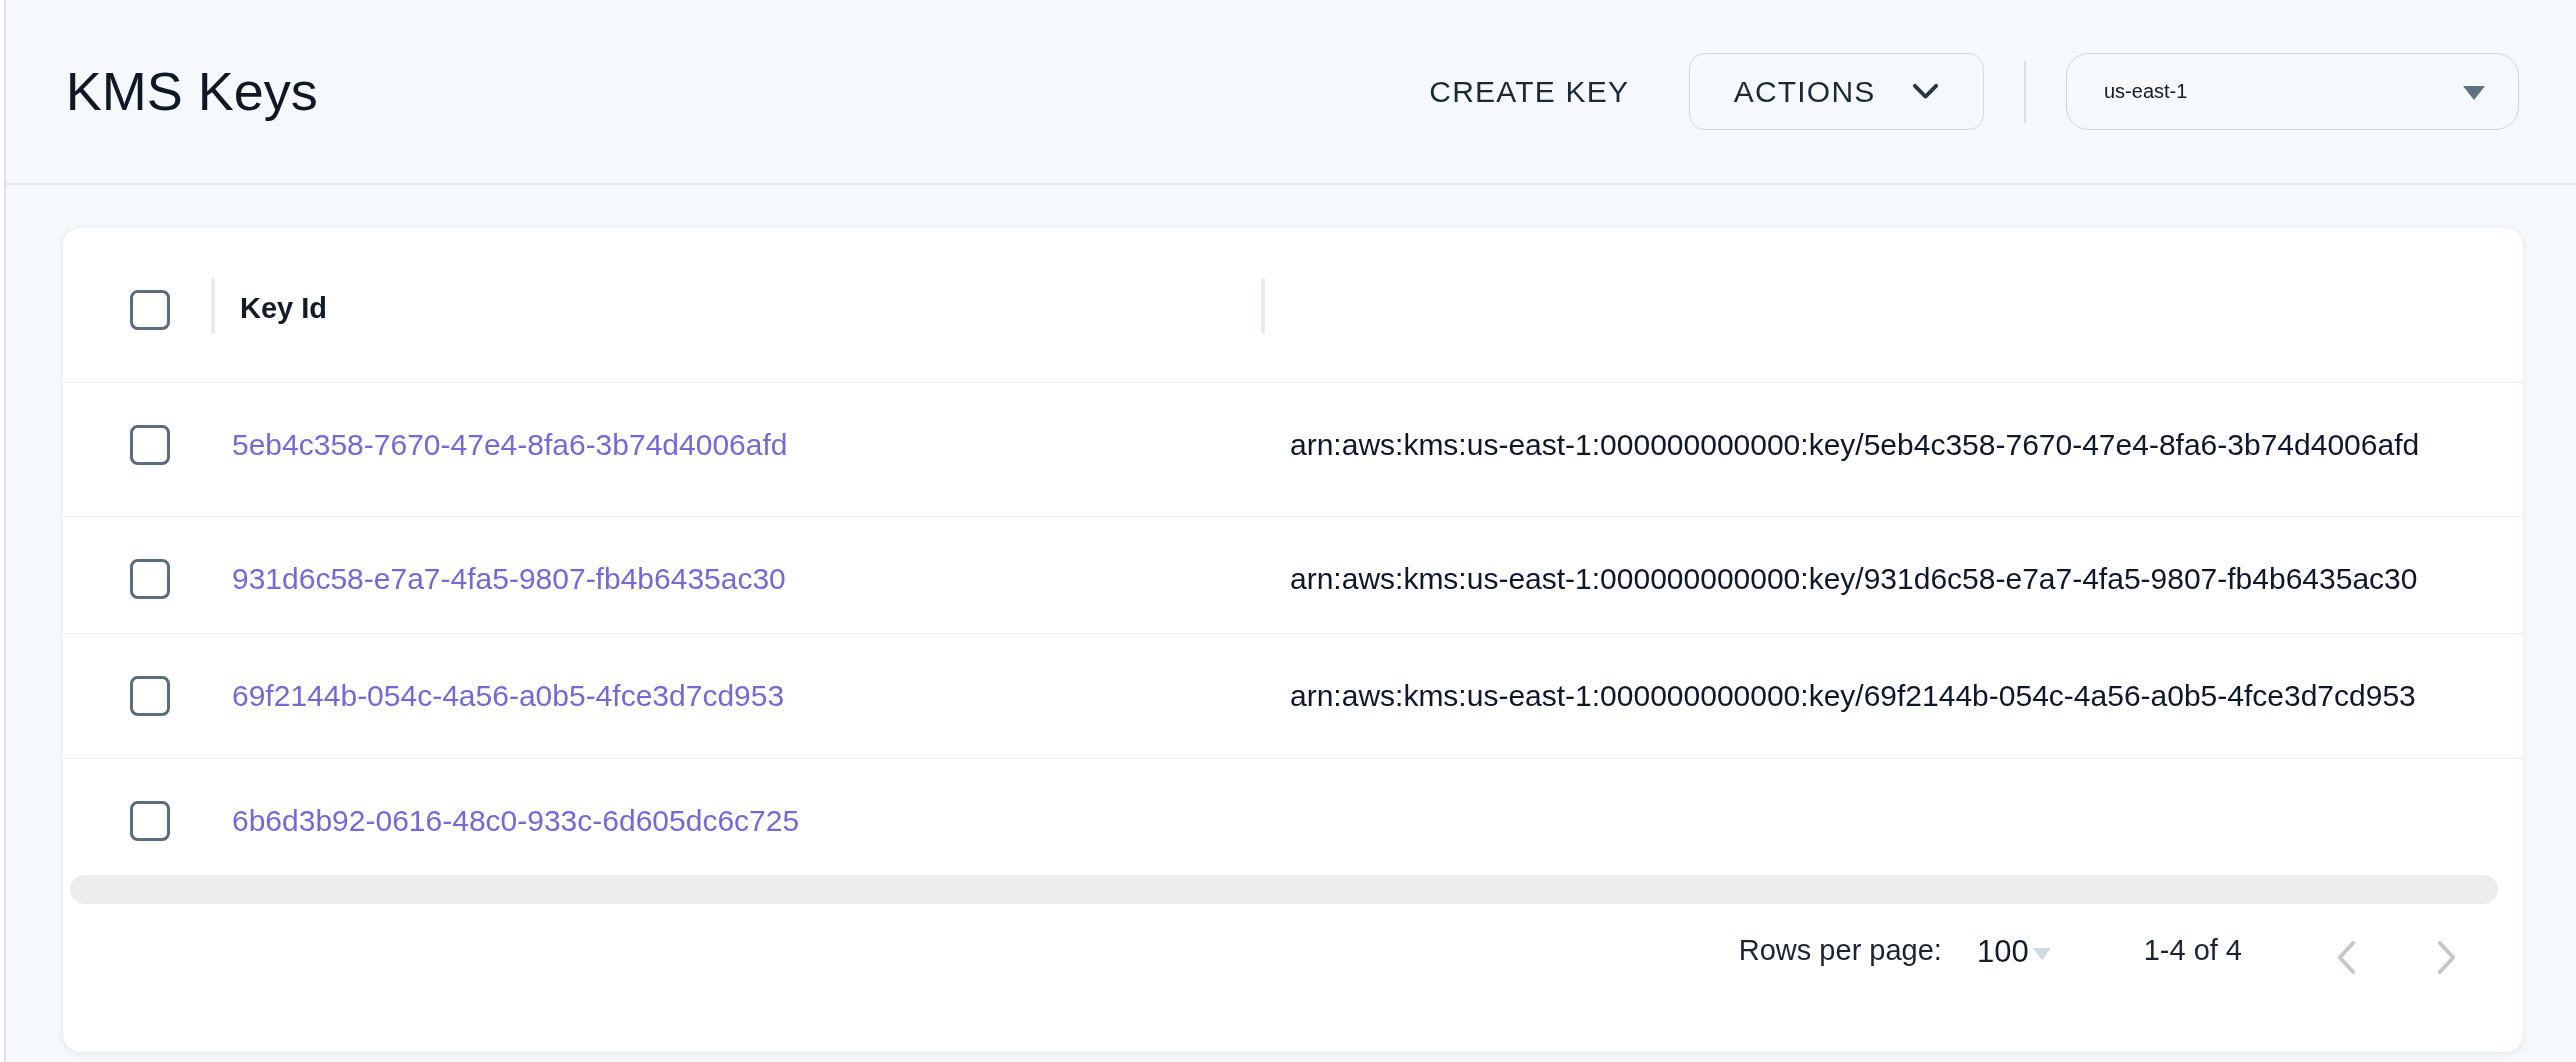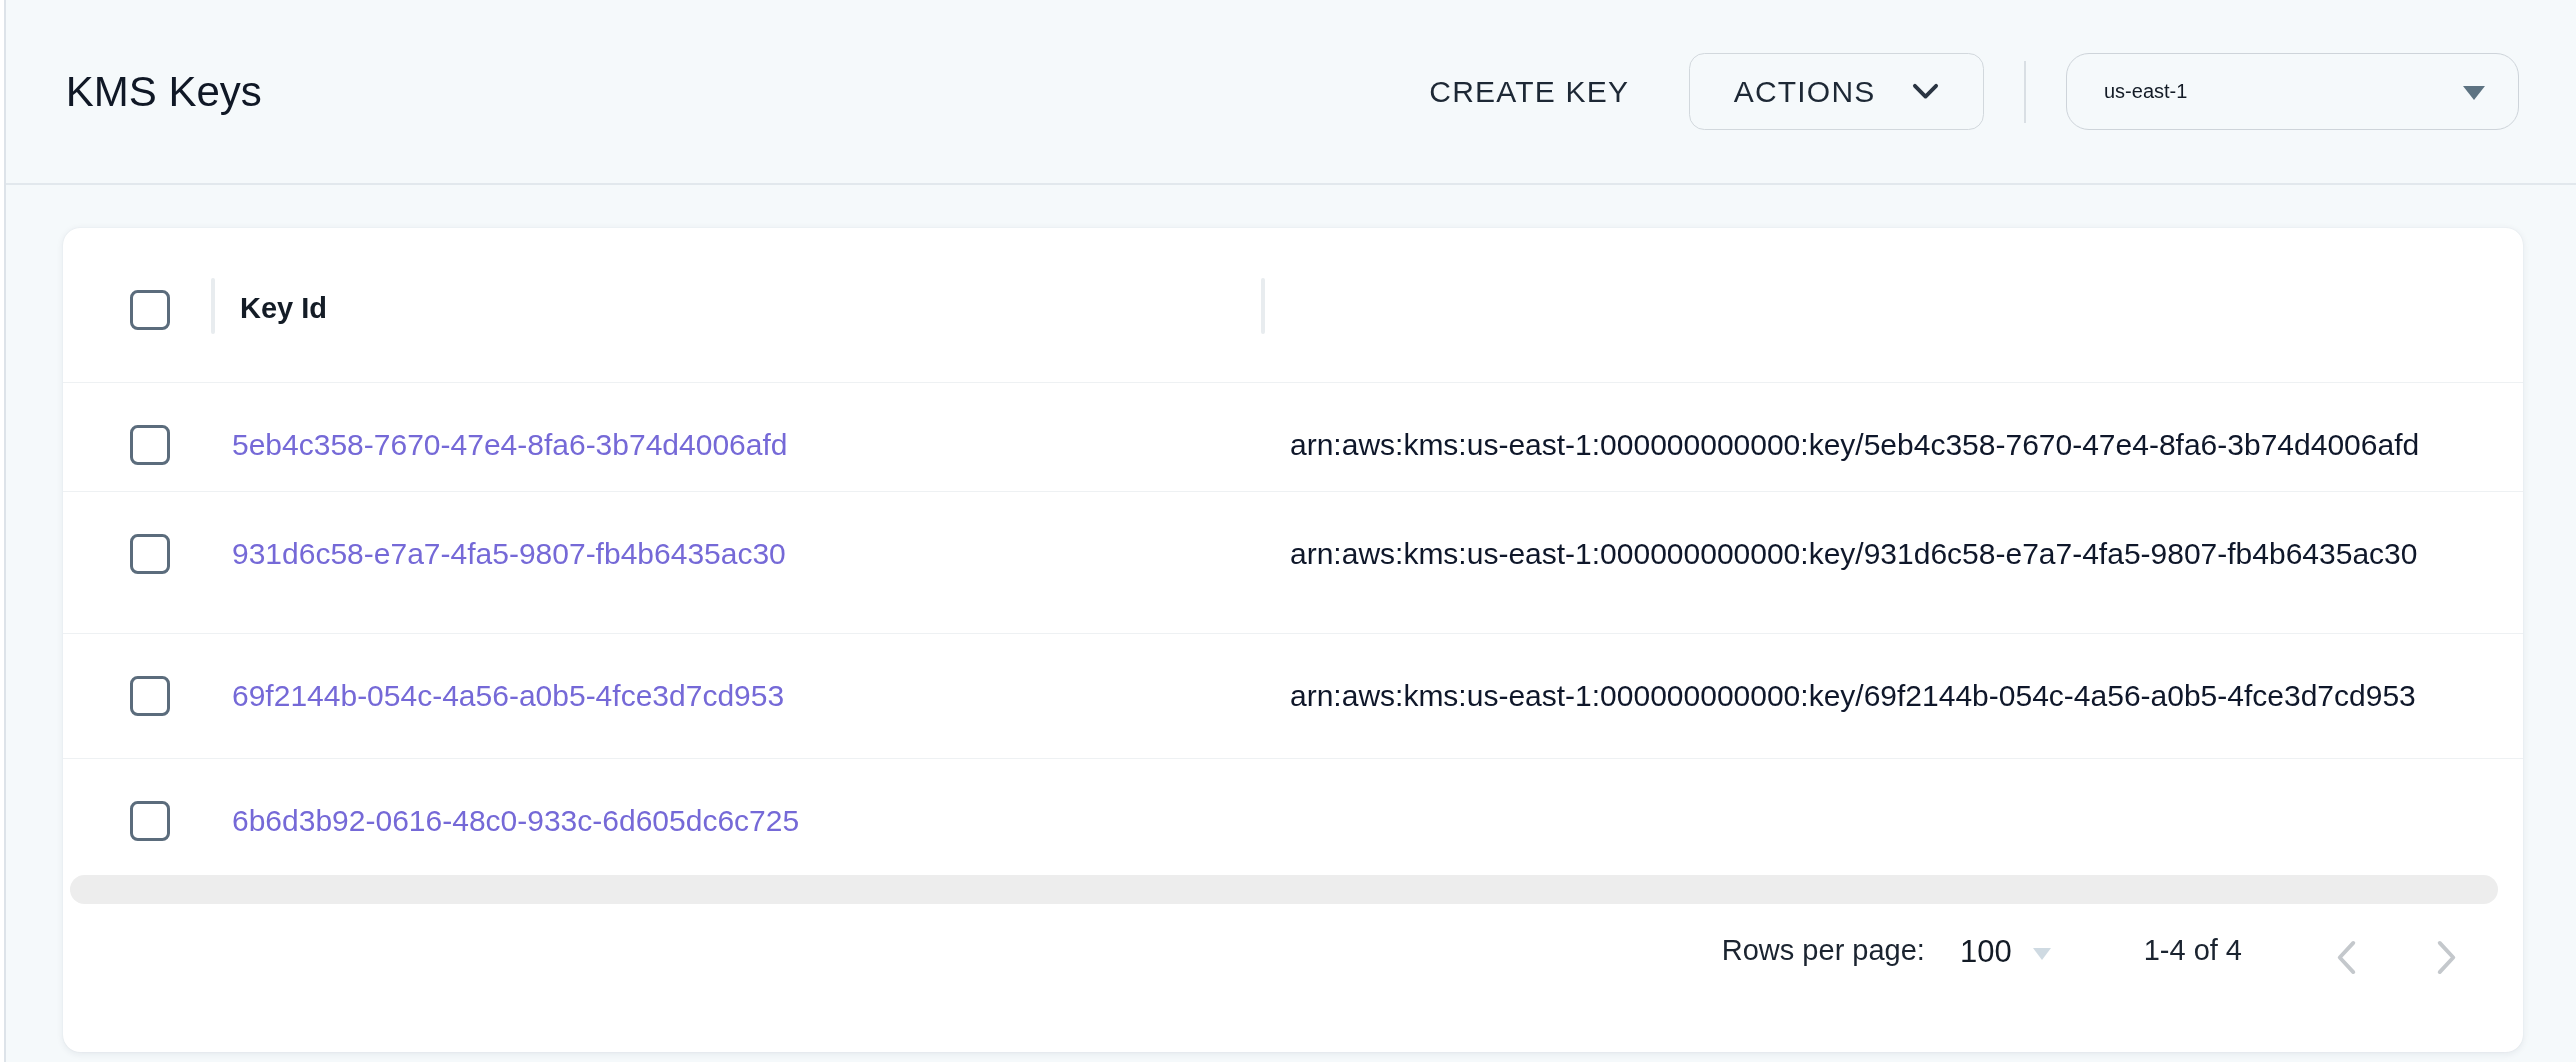--- a/index.html
+++ b/index.html
@@ -10,21 +10,21 @@
     font-family:"Liberation Sans",sans-serif;
     color:#131b26;
     overflow:hidden;
   }
   
   .left-strip{position:absolute;left:0;top:0;width:3.9px;height:1062px;background:#ffffff;}
   .left-line{position:absolute;left:3.9px;top:0;width:1.9px;height:1062px;background:#dde3e9;}
 
   
   .header{position:absolute;left:5.8px;top:0;right:0;height:183px;}
-  .page-title{position:absolute;left:60px;top:0;height:183px;line-height:183px;font-size:42px;font-weight:400;color:#101826;}
+  .page-title{position:absolute;left:60px;top:0;height:183px;line-height:183px;font-size:54px;font-weight:400;color:#101826;}
   .controls{position:absolute;right:57px;top:0;height:183px;display:flex;align-items:center;}
   .text-btn{background:none;border:none;cursor:pointer;font-family:"Liberation Sans",sans-serif;
     font-size:30px;font-weight:500;letter-spacing:1.2px;color:#1d2835;padding:0;margin-right:60px;}
   .outlined-btn{height:77px;width:295px;background:transparent;border:1.9px solid #d2d8dd;border-radius:15.4px;
     display:flex;align-items:center;justify-content:center;gap:37px;cursor:pointer;
     font-family:"Liberation Sans",sans-serif;font-size:30px;font-weight:500;letter-spacing:1.2px;color:#1d2835;box-sizing:border-box;}
   .v-divider{width:1.9px;height:62px;background:#d9dfe4;margin:0 40px;}
   .region-select{position:relative;height:77px;width:453px;border:1.9px solid #ced4da;border-radius:23px;
     display:flex;align-items:center;padding-left:37px;box-sizing:border-box;cursor:pointer;
     font-size:20px;color:#131b26;background:transparent;}
@@ -50,21 +50,21 @@
   .trow{position:absolute;left:0;width:100%;height:125px;border-top:1.9px solid #eef1f3;box-sizing:border-box;}
   .trow .checkbox{position:absolute;left:67px;top:42px;}
   .cell-id{position:absolute;left:169px;top:0;height:123px;line-height:123px;font-size:30px;color:#7569d7;cursor:pointer;}
   .cell-arn{position:absolute;left:1227px;top:0;height:123px;line-height:123px;font-size:30px;color:#0f172a;}
 
   .h-scrollbar{position:absolute;left:6.7px;top:647px;width:2428px;height:29px;border-radius:14.5px;background:#ededed;cursor:pointer;}
 
   
   .pagination{position:absolute;right:54px;top:706px;height:69px;display:flex;align-items:flex-start;font-size:29px;color:#202a35;}
   .rpp-label{font-size:29px;color:#1b2430;}
-  .rpp-select{display:flex;align-items:center;gap:21px;margin-left:35px;cursor:pointer;}
+  .rpp-select{display:flex;align-items:center;gap:4px;margin-left:35px;cursor:pointer;}
   .rpp-value{font-size:31px;color:#131b26;}
   .rpp-caret{width:0;height:0;border-left:9.6px solid transparent;border-right:9.6px solid transparent;border-top:12.5px solid #cfdae2;margin-top:3.9px;}
   .range{margin-left:93px;font-size:29px;color:#1b2430;}
   .pg-btn{width:46px;height:46px;background:none;border:none;display:flex;align-items:center;justify-content:center;cursor:default;padding:0;}
   .pg-prev{margin-left:81px;}
   .pg-next{margin-left:54px;}
 </style>
 </head>
 <body>
 
@@ -108,21 +108,21 @@
     </div>
 
     <div class="tbody">
 
       <div class="trow" style="top:0;">
         <span class="checkbox"></span>
         <span class="cell-id">5eb4c358-7670-47e4-8fa6-3b74d4006afd</span>
         <span class="cell-arn">arn:aws:kms:us-east-1:000000000000:key/5eb4c358-7670-47e4-8fa6-3b74d4006afd</span>
       </div>
 
-      <div class="trow" style="top:109px;padding-left:18px;">
+      <div class="trow" style="top:134px;padding-left:18px;">
         <span class="checkbox"></span>
         <span class="cell-id">931d6c58-e7a7-4fa5-9807-fb4b6435ac30</span>
         <span class="cell-arn">arn:aws:kms:us-east-1:000000000000:key/931d6c58-e7a7-4fa5-9807-fb4b6435ac30</span>
       </div>
 
       <div class="trow" style="top:251px;">
         <span class="checkbox"></span>
         <span class="cell-id">69f2144b-054c-4a56-a0b5-4fce3d7cd953</span>
         <span class="cell-arn">arn:aws:kms:us-east-1:000000000000:key/69f2144b-054c-4a56-a0b5-4fce3d7cd953</span>
       </div>

